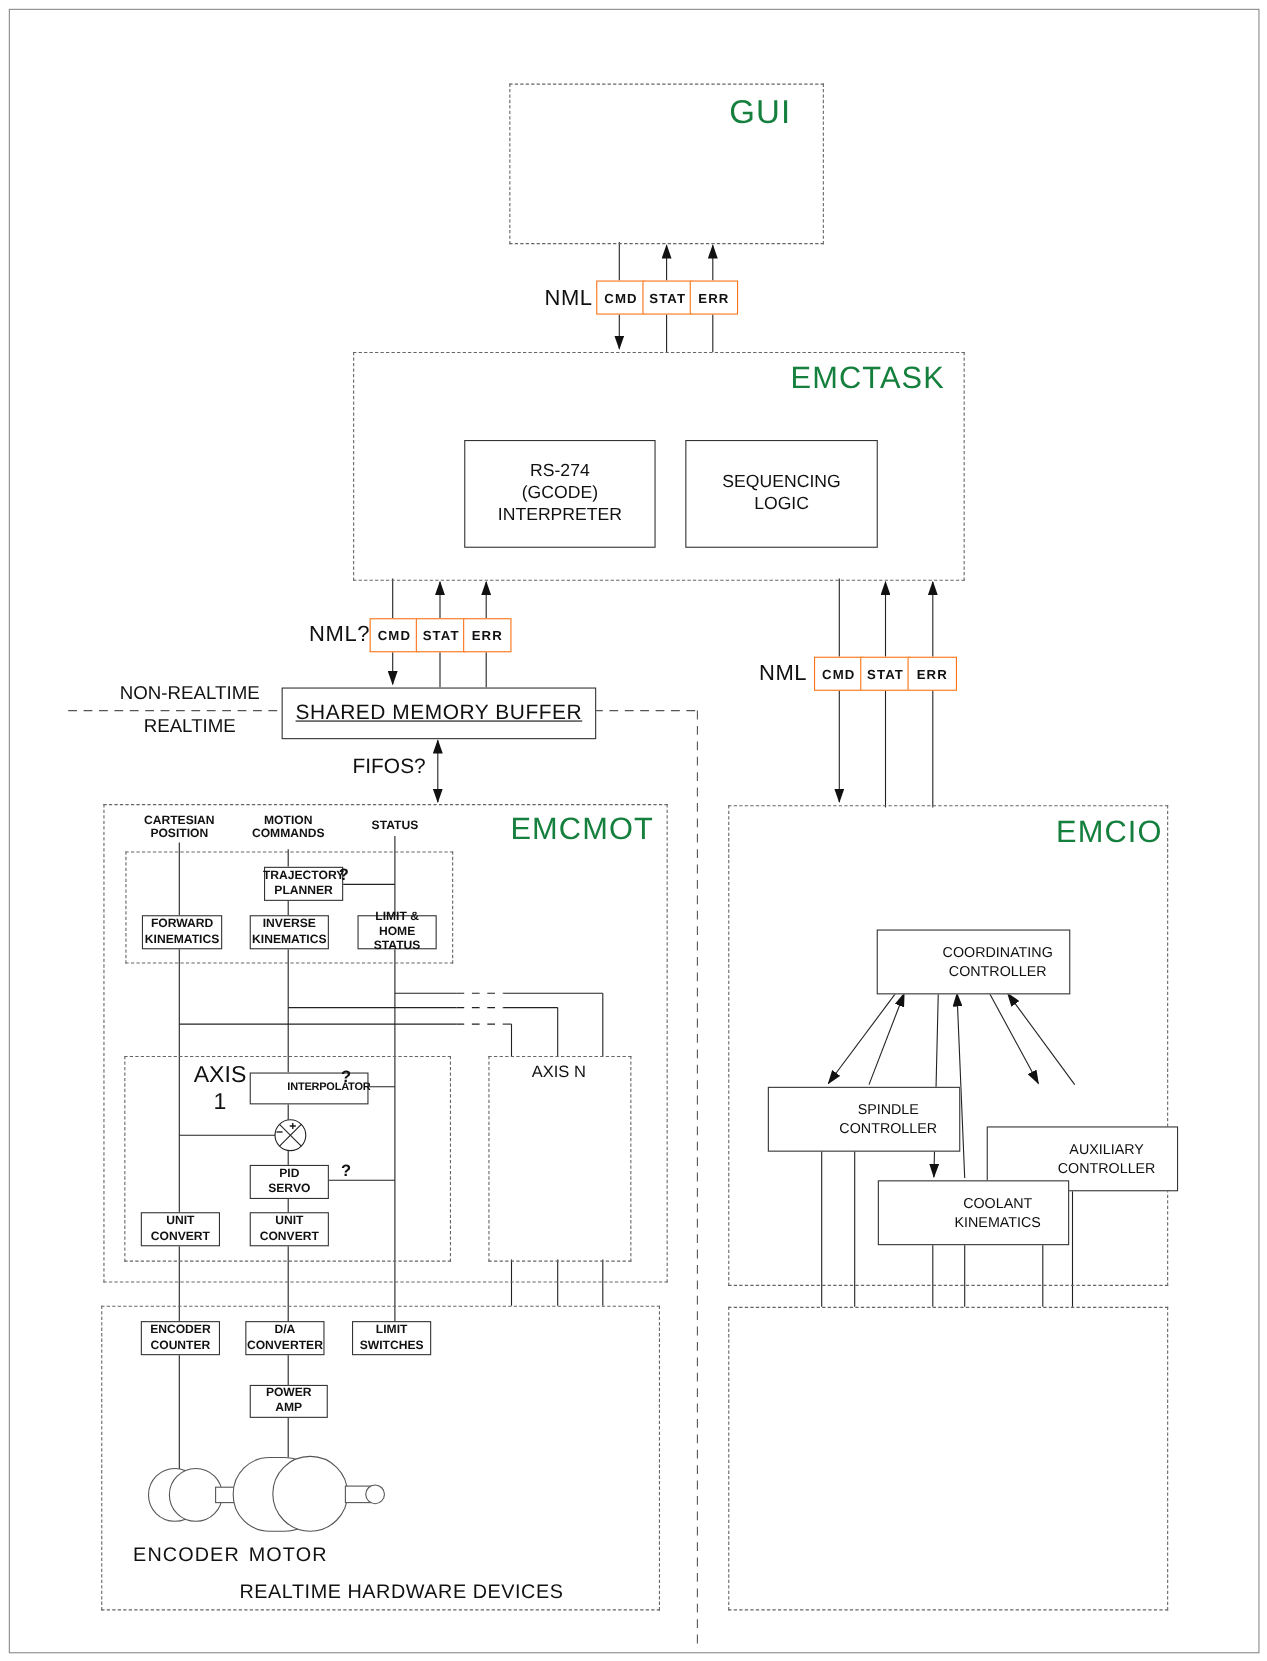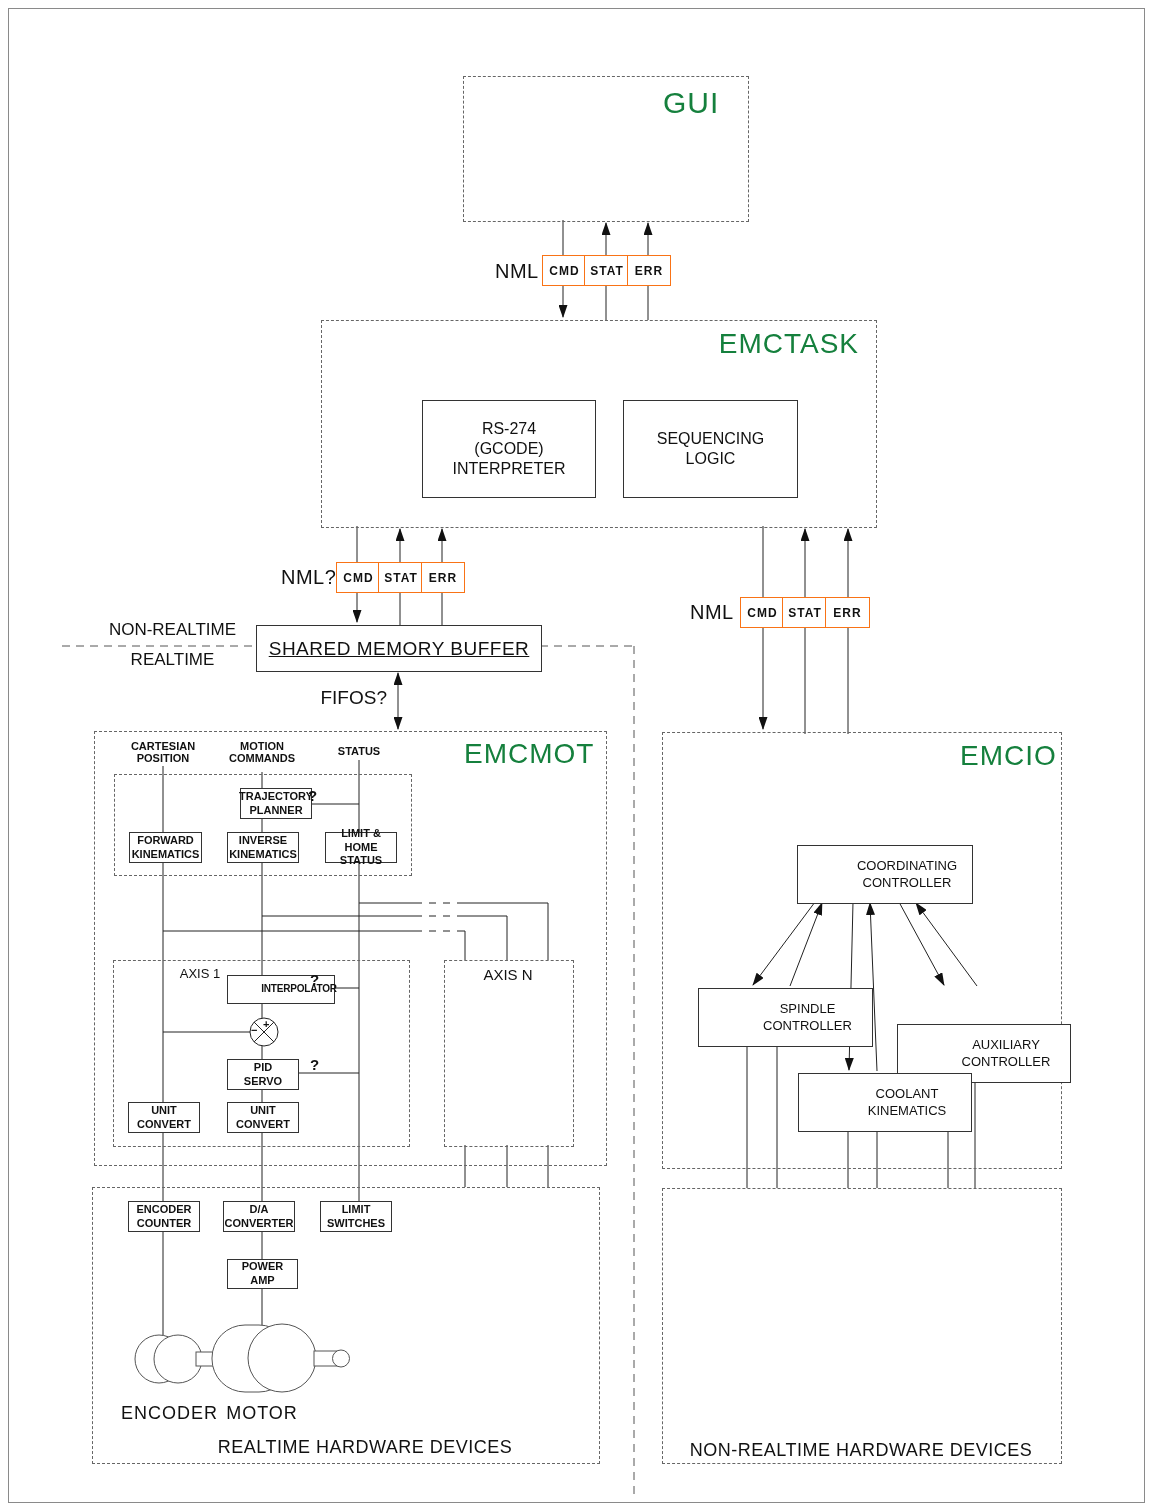--- a/index.html
+++ b/index.html
@@ -187,21 +187,21 @@
 
   <div class="box small" style="left:240px;top:788px;width:70px;height:29px;text-align:center;">TRAJECTORY
 PLANNER</div>
   <div class="box small" style="left:129px;top:832px;width:71px;height:29px;">FORWARD
 KINEMATICS</div>
   <div class="box small" style="left:227px;top:832px;width:70px;height:29px;">INVERSE
 KINEMATICS</div>
   <div class="box small" style="left:325px;top:832px;width:70px;height:29px;">LIMIT &amp; HOME
 STATUS</div>
 
-  <div class="lbl ctr" style="left:170px;top:966px;width:60px;font-size:13px;">AXIS 1</div>
+  <div class="lbl ctr" style="left:170px;top:966px;width:60px;font-size:21px;">AXIS 1</div>
   <div class="lbl ctr" style="left:471px;top:966px;width:74px;font-size:15px;">AXIS N</div>
 
   <div class="box tiny" style="left:227px;top:975px;width:70px;height:27px;padding-left:36px;">INTERPOLATOR</div>
   <div class="box small" style="left:227px;top:1059px;width:70px;height:29px;">PID
 SERVO</div>
   <div class="box small" style="left:128px;top:1102px;width:70px;height:29px;">UNIT
 CONVERT</div>
   <div class="box small" style="left:227px;top:1102px;width:70px;height:29px;">UNIT
 CONVERT</div>
 
@@ -227,14 +227,13 @@
 CONVERTER</div>
   <div class="box small" style="left:320px;top:1201px;width:70px;height:29px;">LIMIT
 SWITCHES</div>
   <div class="box small" style="left:227px;top:1259px;width:69px;height:28px;">POWER
 AMP</div>
 
   <div class="lbl ctr" style="left:121px;top:1403px;width:84px;font-size:18px;letter-spacing:1px;">ENCODER</div>
   <div class="lbl ctr" style="left:226px;top:1403px;width:72px;font-size:18px;letter-spacing:1px;">MOTOR</div>
 
   <div class="lbl ctr" style="left:132px;top:1437px;width:466px;font-size:18px;letter-spacing:0.5px;">REALTIME HARDWARE DEVICES</div>
-  <div class="lbl ctr" style="left:662px;top:1440px;width:398px;font-size:18px;letter-spacing:0.5px;">NON-REALTIME HARDWARE DEVICES</div>
 </div>
 
 </body></html>

